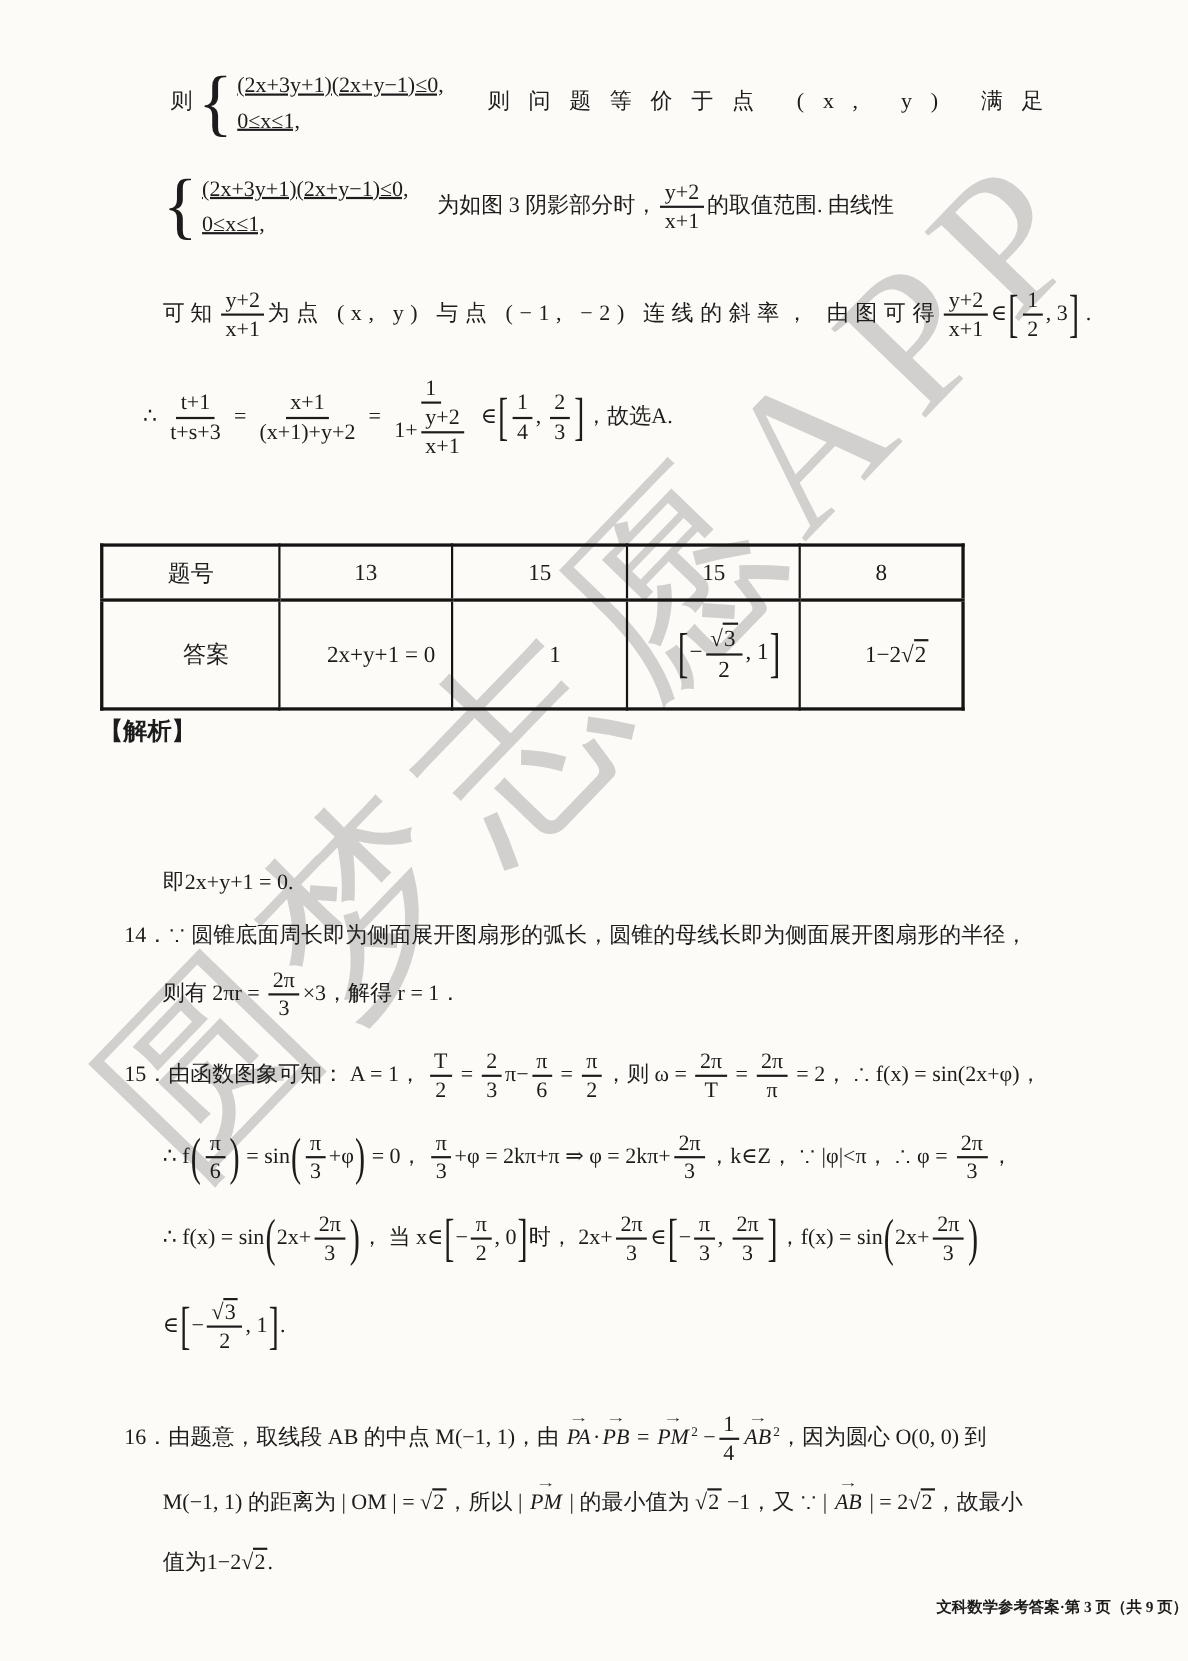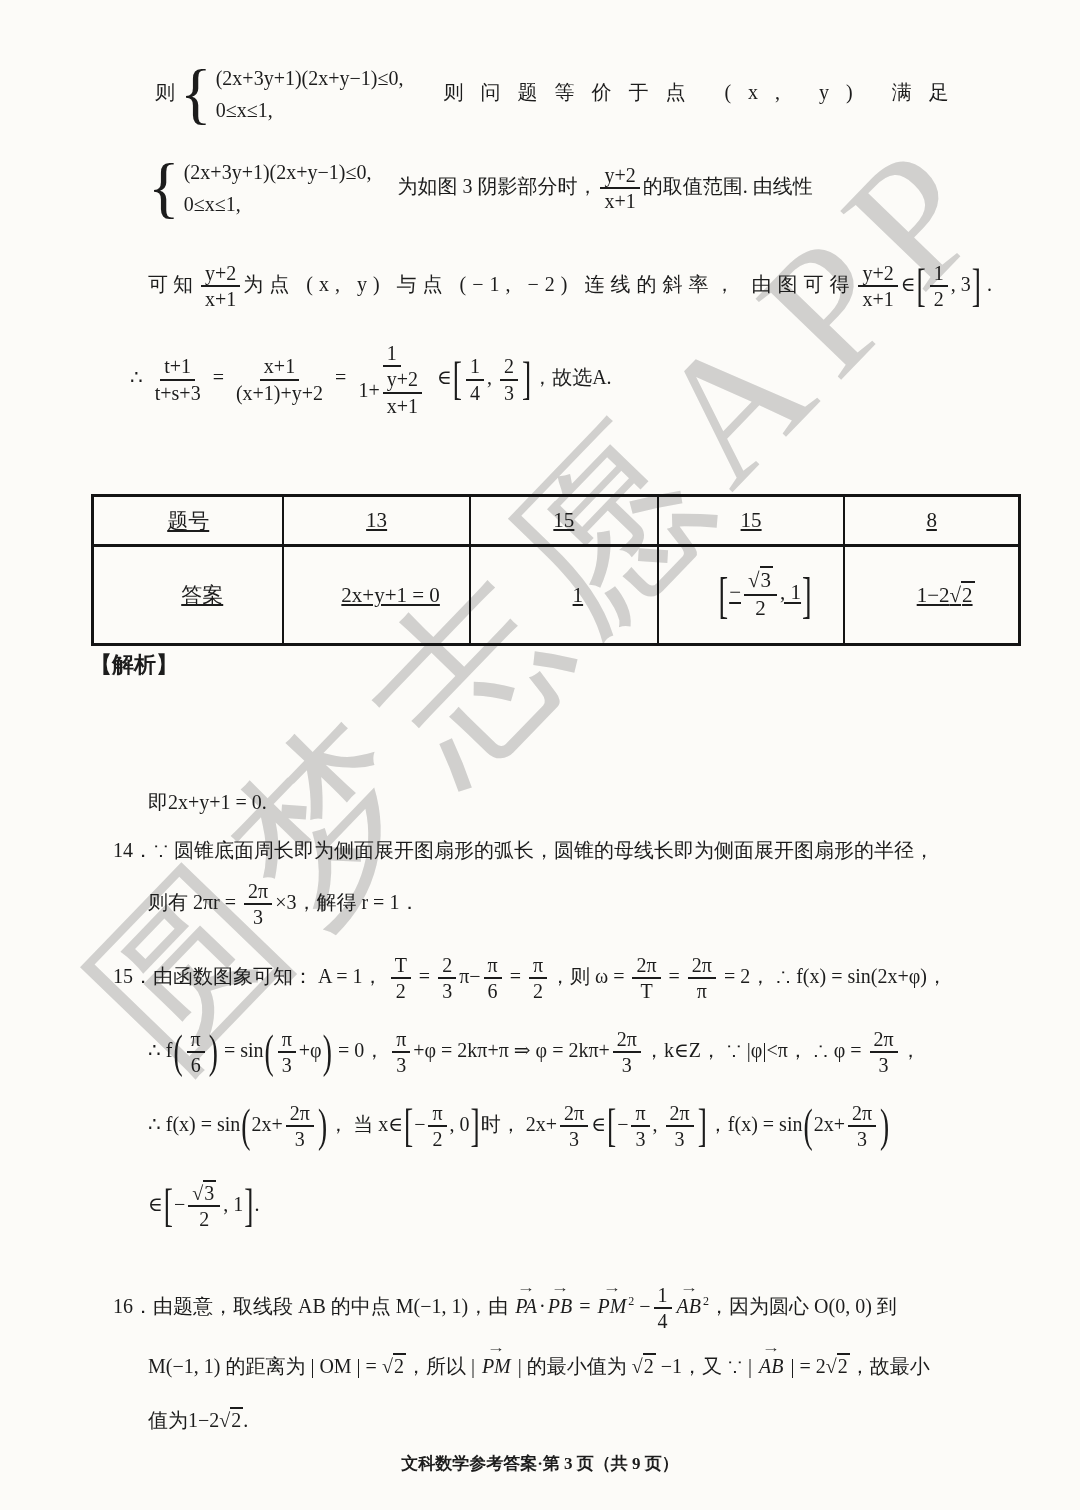--- a/index.html
+++ b/index.html
@@ -24,32 +24,32 @@
   .sqrt .rad { border-top:2px solid #1c1c1c; padding:0 2px 0 1px; }
   
   .vec { position:relative; display:inline-block; margin:0 2px; }
   .vec .vec-arrow { position:absolute; top:-0.78em; left:50%; transform:translateX(-50%) scaleX(1.5); font-size:0.62em; line-height:1; font-style:normal; }
   .vec .vec-body { font-style:italic; }
   
   .bb { display:inline-block; vertical-align:middle; transform:scaleY(1.72); transform-origin:center; font-size:1.38em; line-height:1.05; font-weight:300; margin:0 1px; }
   
   .brace-group { display:inline-flex; align-items:center; vertical-align:middle; }
   .brace-group .brace { font-size:3.3em; font-weight:300; line-height:0.85; margin-right:4px; transform:scaleY(1.02); }
-  .brace-group .brace-rows { display:inline-flex; flex-direction:column; }
+  .brace-group .brace-rows { display:inline-flex; flex-direction:column;text-decoration:underline; }
   .brace-group .brace-row { line-height:1.6; }
   
   .heading { position:absolute; white-space:nowrap; font-family:"Liberation Sans","DejaVu Sans",sans-serif; font-weight:bold; font-size:22px; z-index:2; }
   
-  table.answers { position:absolute; left:91px; top:494px; width:930px; border-collapse:collapse; table-layout:fixed; z-index:2;text-decoration:underline; }
+  table.answers { position:absolute; left:91px; top:494px; width:786px; border-collapse:collapse; table-layout:fixed; z-index:2; }
   table.answers td { border:2px solid #141414; text-align:center; vertical-align:middle; font-size:21px; padding:0; }
   table.answers { border:3px solid #141414; }
   table.answers tr.hdr td { height:47px; border-bottom:3px solid #141414; }
   table.answers tr.ans td { height:96px;padding-left:28px; }
   
-  .footer { position:absolute; left:0; width:100%; text-align:center; font-weight:bold; font-size:17px; z-index:2; }
+  .footer { position:absolute; left:0; width:100%; text-align:right; font-weight:bold; font-size:14px; z-index:2; }
   
   .watermark {
     position:absolute; left:545px; top:600px; z-index:1;
     transform:translate(-50%,-50%) rotate(-46deg);
     font-size:180px; letter-spacing:22px; white-space:nowrap;
     color:rgba(110,110,110,0.30); font-weight:400;
   }
 </style>
 </head>
 <body>

